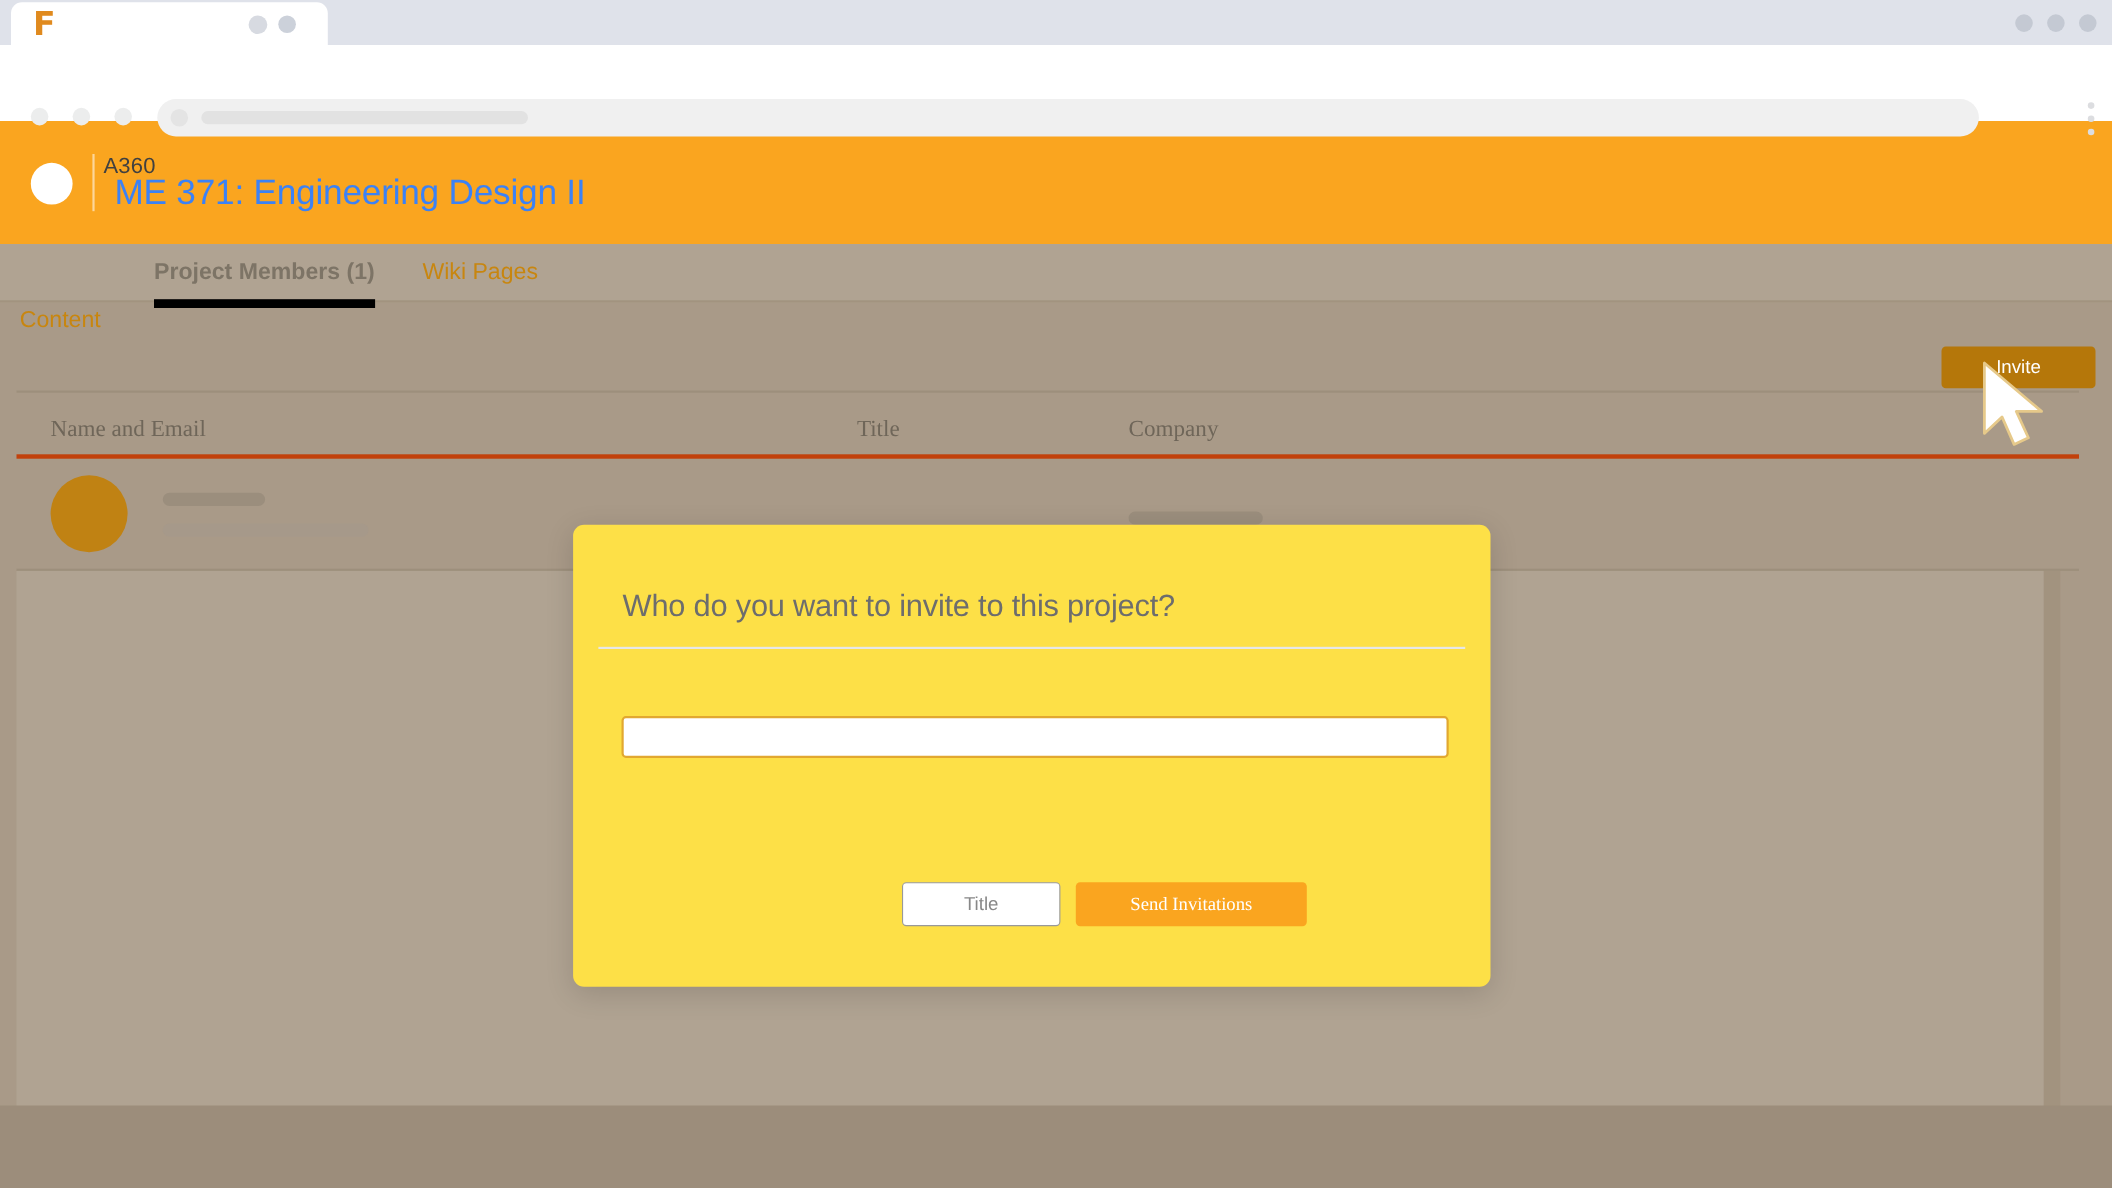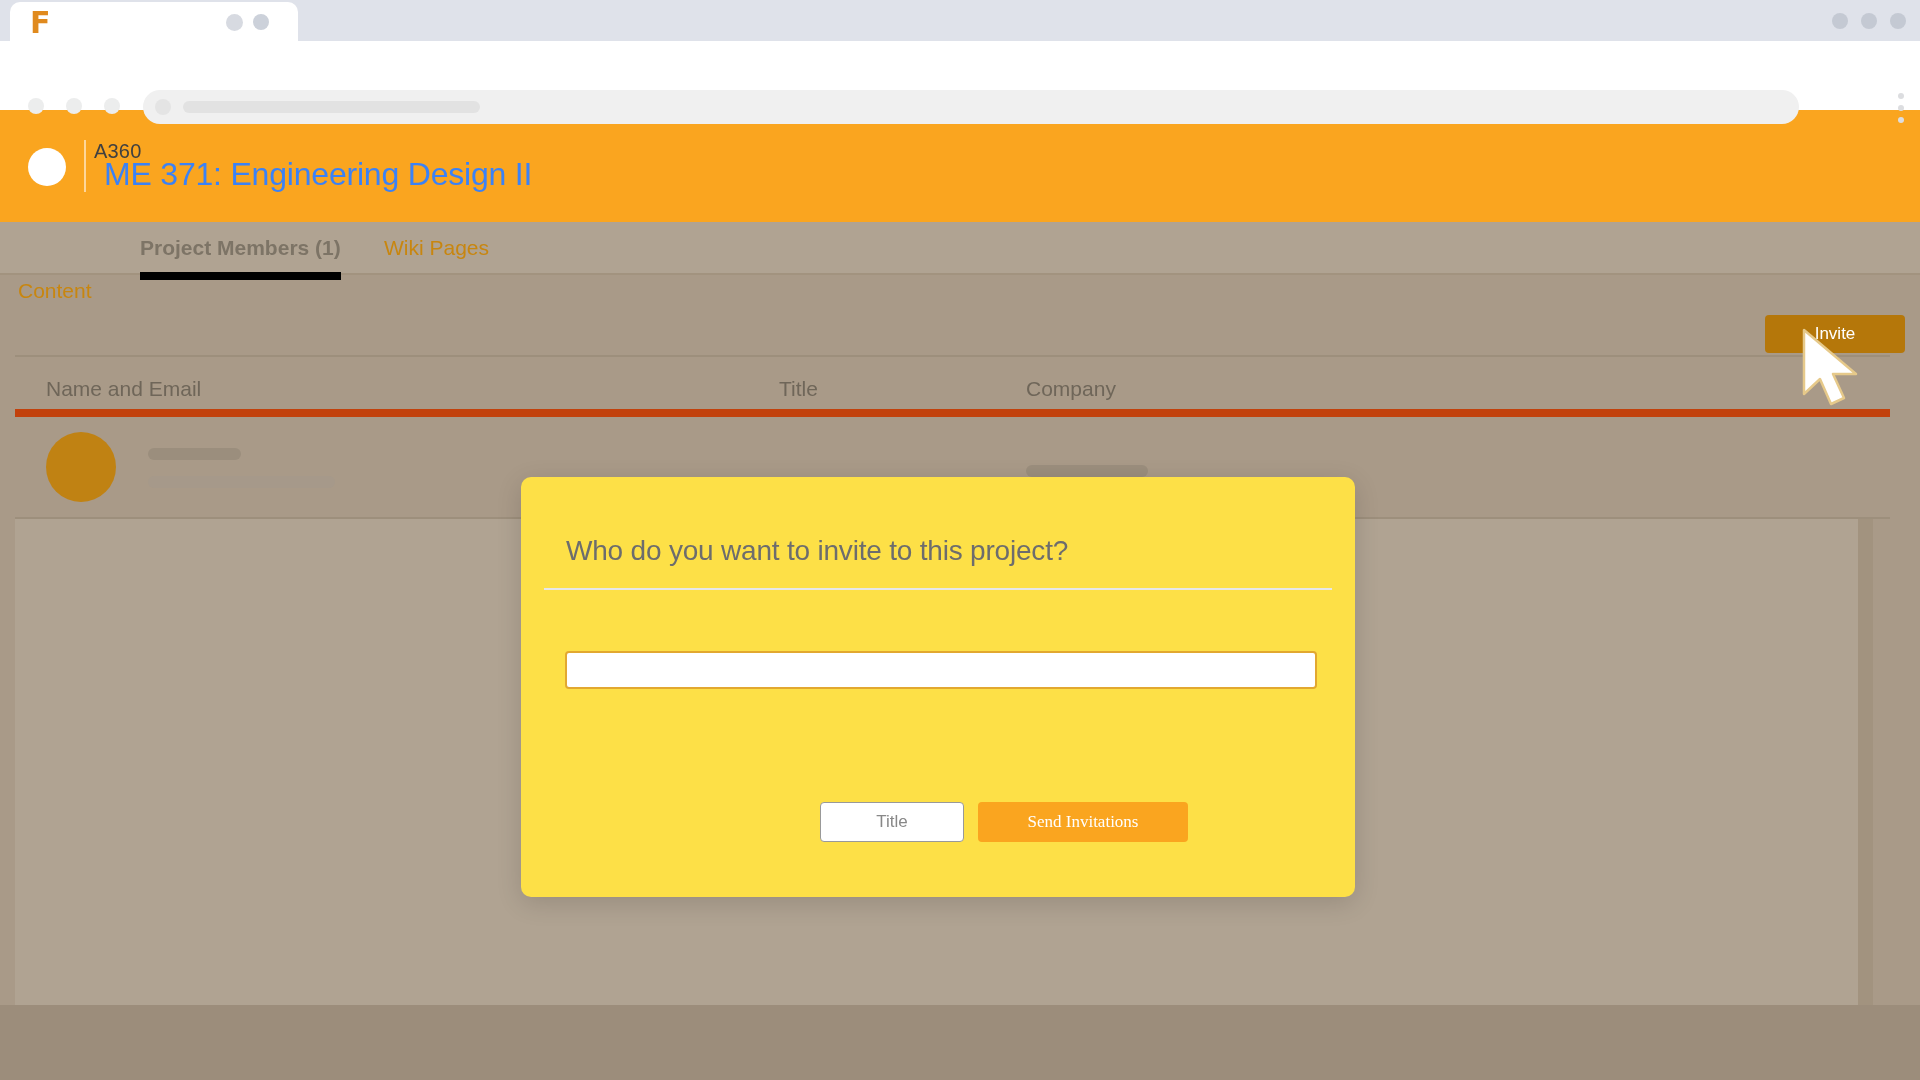--- a/index.html
+++ b/index.html
@@ -246,21 +246,22 @@
     font-family: "Liberation Sans", sans-serif;
   }
 
   .table-head {
     position: absolute;
     top: 133px;
     left: 15px;
     width: 1875px;
     height: 62px;
     border-top: 2px solid #9d8f7c;
-    border-bottom: 8px solid #c2410c;
+    border-bottom: 4px solid #c2410c;
+    font-family: Liberation Serif, serif;
   }
   .th {
     position: absolute;
     top: 20px;
     font-size: 21px;
     color: #6f6659;
     white-space: nowrap;
   }
   .th.c0 { left: 31px; }
   .th.c1 { left: 764px; }

